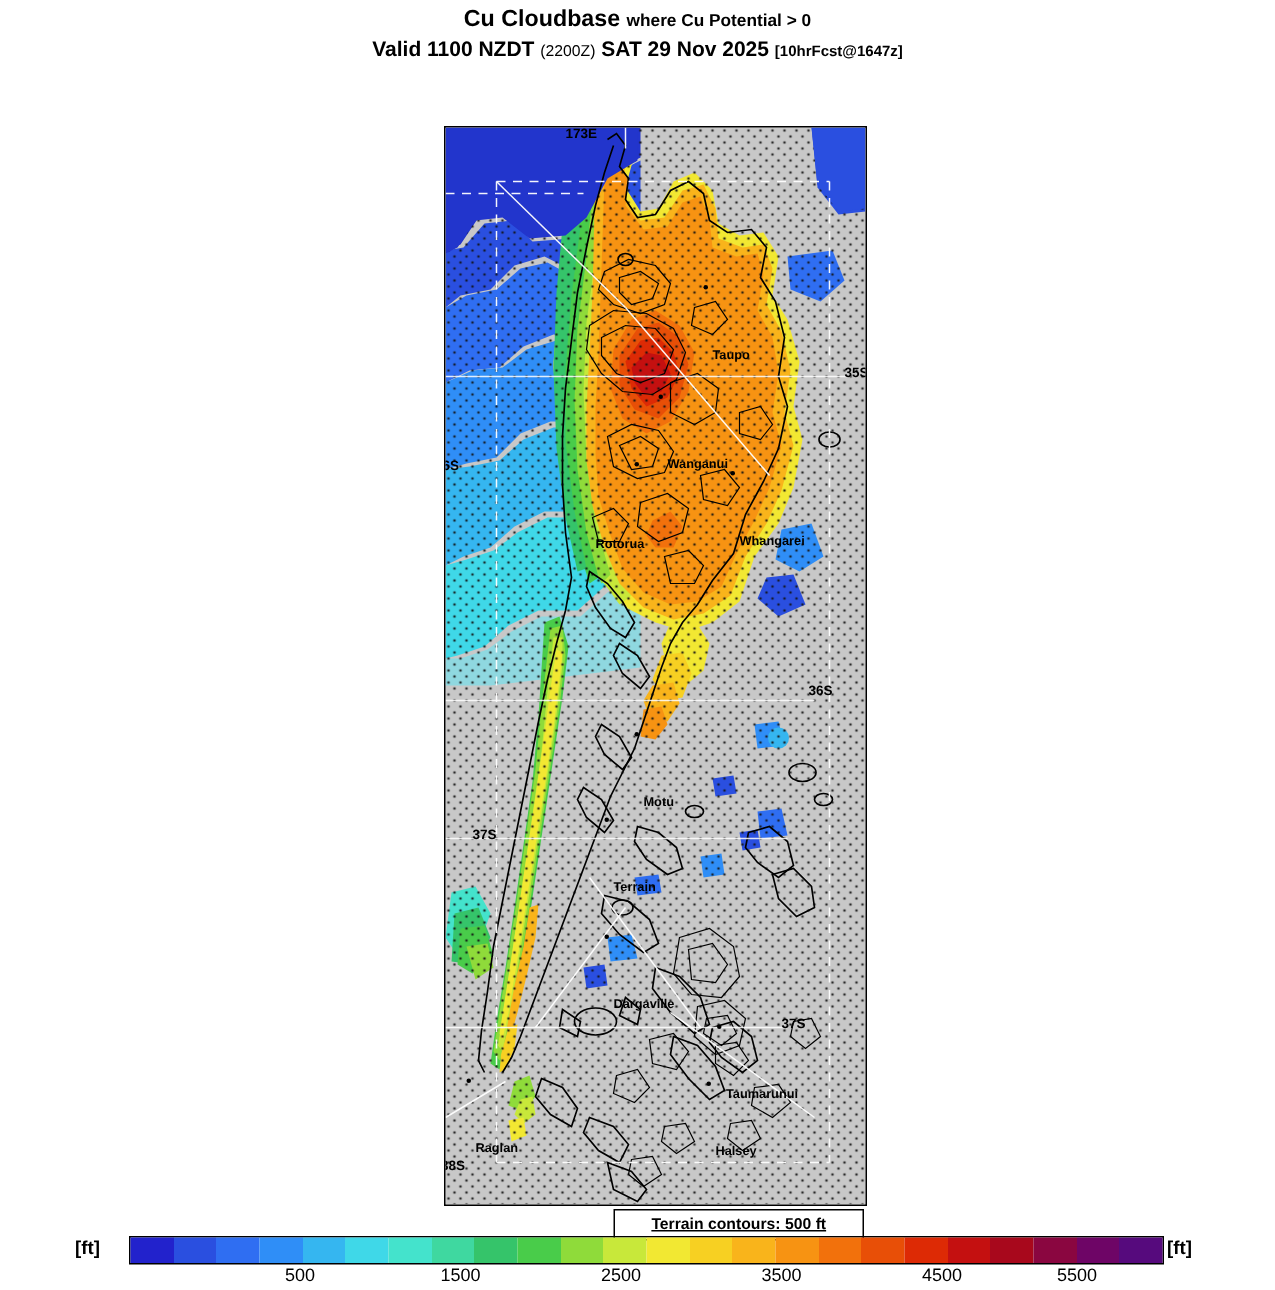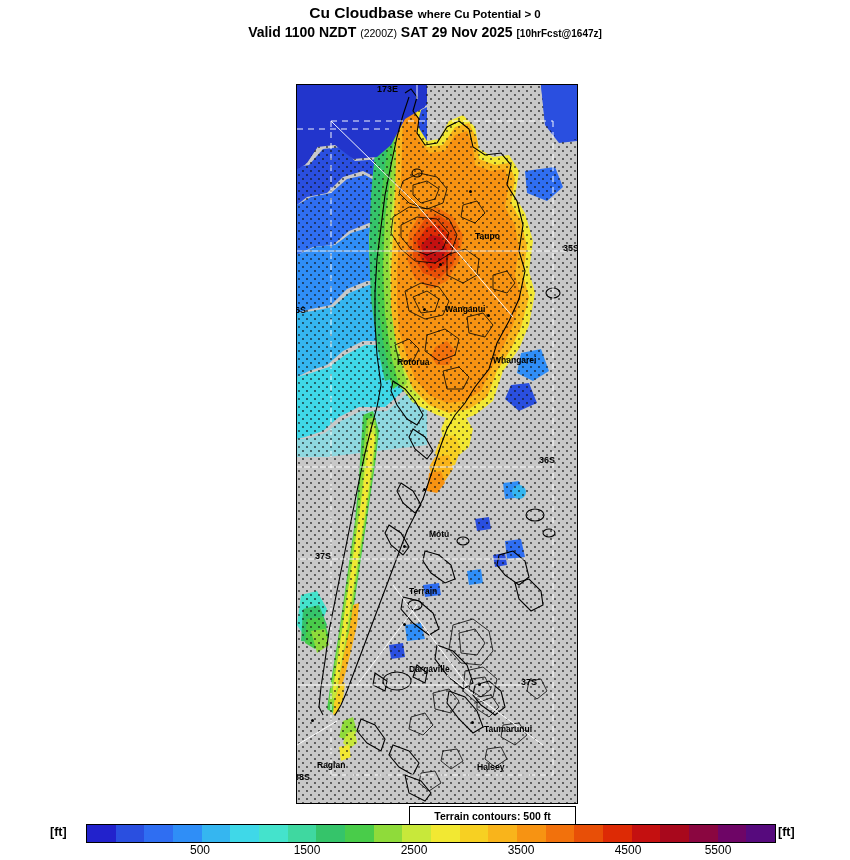--- a/index.html
+++ b/index.html
@@ -26,21 +26,21 @@
   .maplabel{position:absolute;font-size:8.5px;font-weight:bold;color:#000;white-space:nowrap;margin-top:46px;}
   .citydot{position:absolute;width:3px;height:3px;background:#000;border-radius:50%;}
 
   
   .gratlabel{position:absolute;font-size:9px;font-weight:bold;color:#000;}
 
   
   #terrain-note{
     position:absolute;left:409px;top:806px;width:165px;height:19px;
     border:1px solid #000;background:#fff;
-    font-size:10.5px;font-weight:bold;text-align:center;line-height:19px;
+    font-size:10.5px;font-weight:bold;text-align:center;line-height:19px;text-decoration:underline;
   }
 
   
   #cbar-wrap{position:absolute;left:50px;top:824px;width:760px;height:34px;}
   #cbar{position:absolute;left:36px;top:0;width:688px;height:17px;border:1px solid #000;display:flex;}
   #cbar div{height:100%;flex:1 1 auto;}
   .cbunit{position:absolute;top:1px;font-size:12.5px;font-weight:bold;}
   #cb-unit-l{left:0;}
   #cb-unit-r{left:728px;}
   .cbtick{position:absolute;top:19px;font-size:12px;font-weight:normal;transform:translateX(-50%);}

